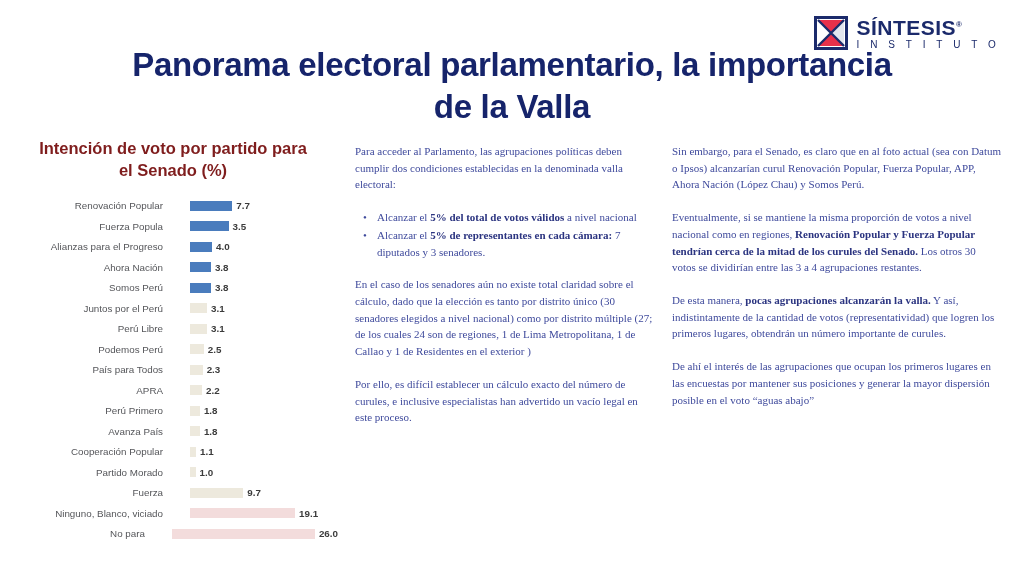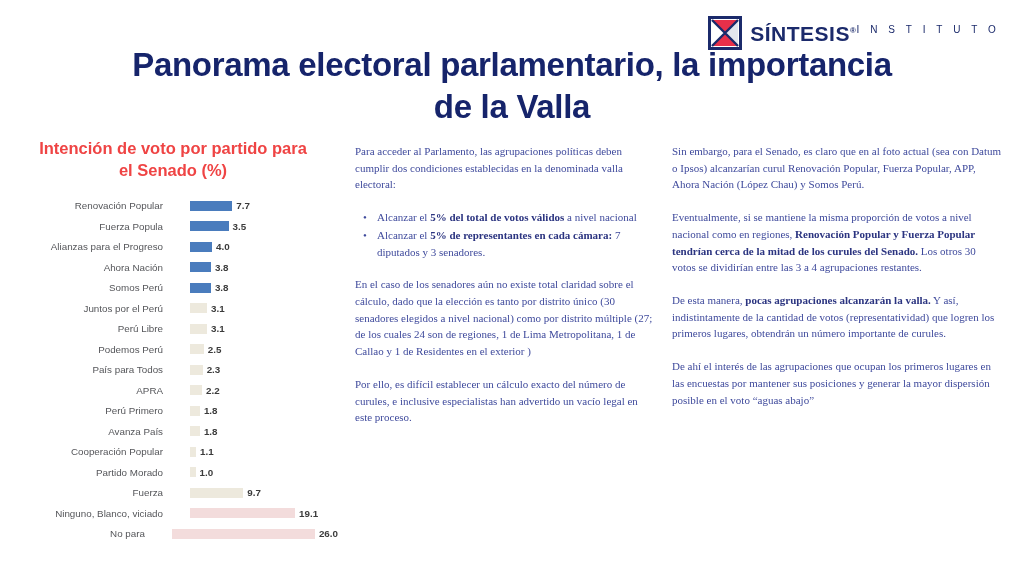--- a/index.html
+++ b/index.html
@@ -26,21 +26,21 @@
     gap: 8px;
   }
   #logo .mark {
     width: 34px;
     height: 34px;
     position: relative;
     flex: 0 0 auto;
   }
   #logo .logo-text {
     display: flex;
-    flex-direction: row;
+    flex-direction: column;
     line-height: 1;
   }
   #logo .logo-main {
     font-size: 21px;
     font-weight: bold;
     letter-spacing: 0.5px;
     color: #1b2a6b;
   }
   #logo .logo-sub {
     font-size: 10px;
@@ -71,21 +71,21 @@
   #chart-col {
     position: absolute;
     top: 138px;
     left: 8px;
     width: 330px;
   }
   #chart-title {
     text-align: center;
     font-size: 16.5px;
     font-weight: bold;
-    color: #ef4444;
+    color: #7f1d1d;
     line-height: 1.32;
     margin: 0 22px 14px 22px;
   }
   .bar-row {
     display: flex;
     align-items: center;
     height: 20.5px;
     gap: 20px;
   }
   .bar-label {

